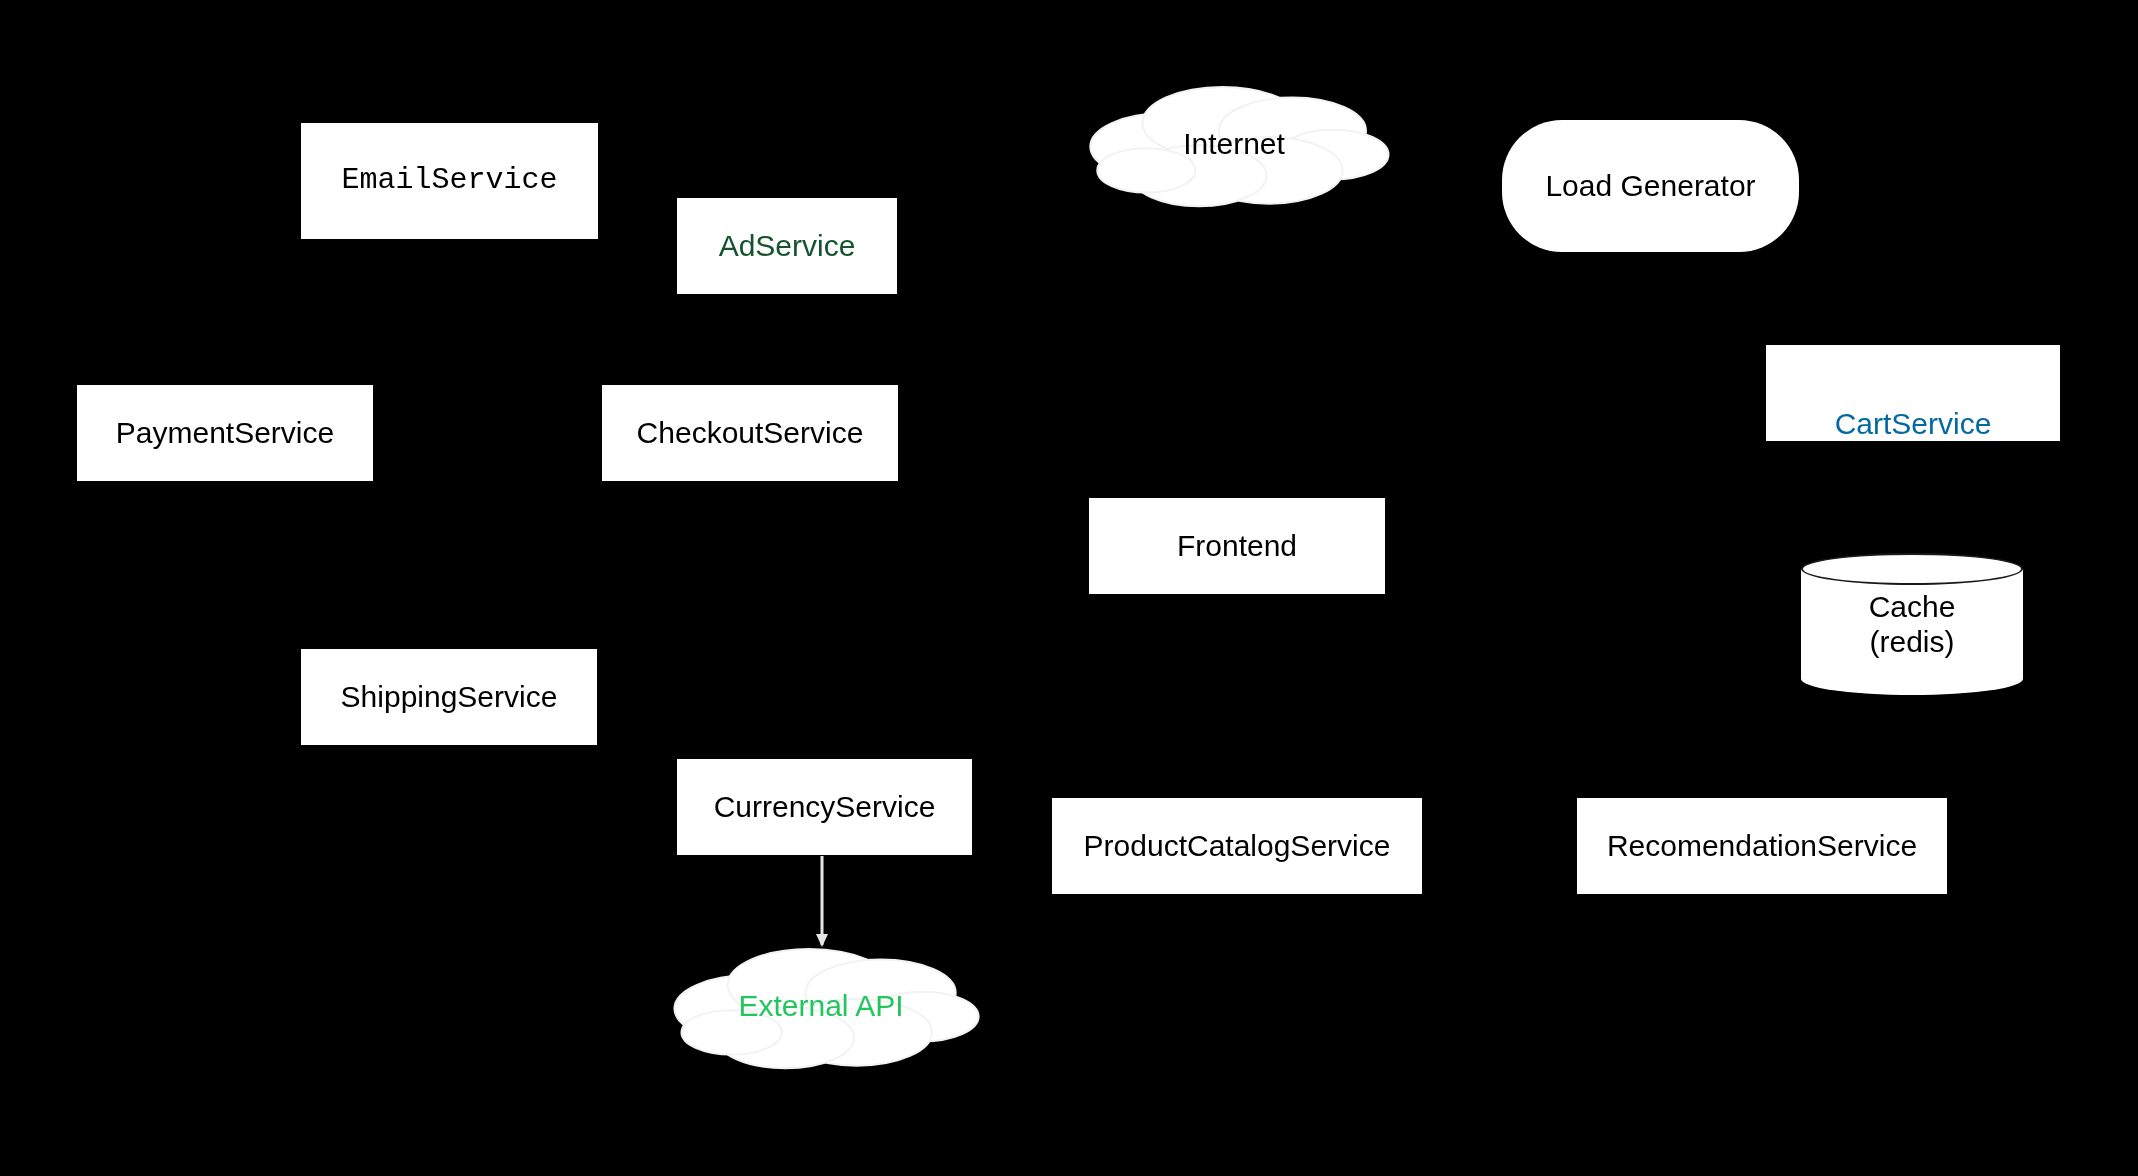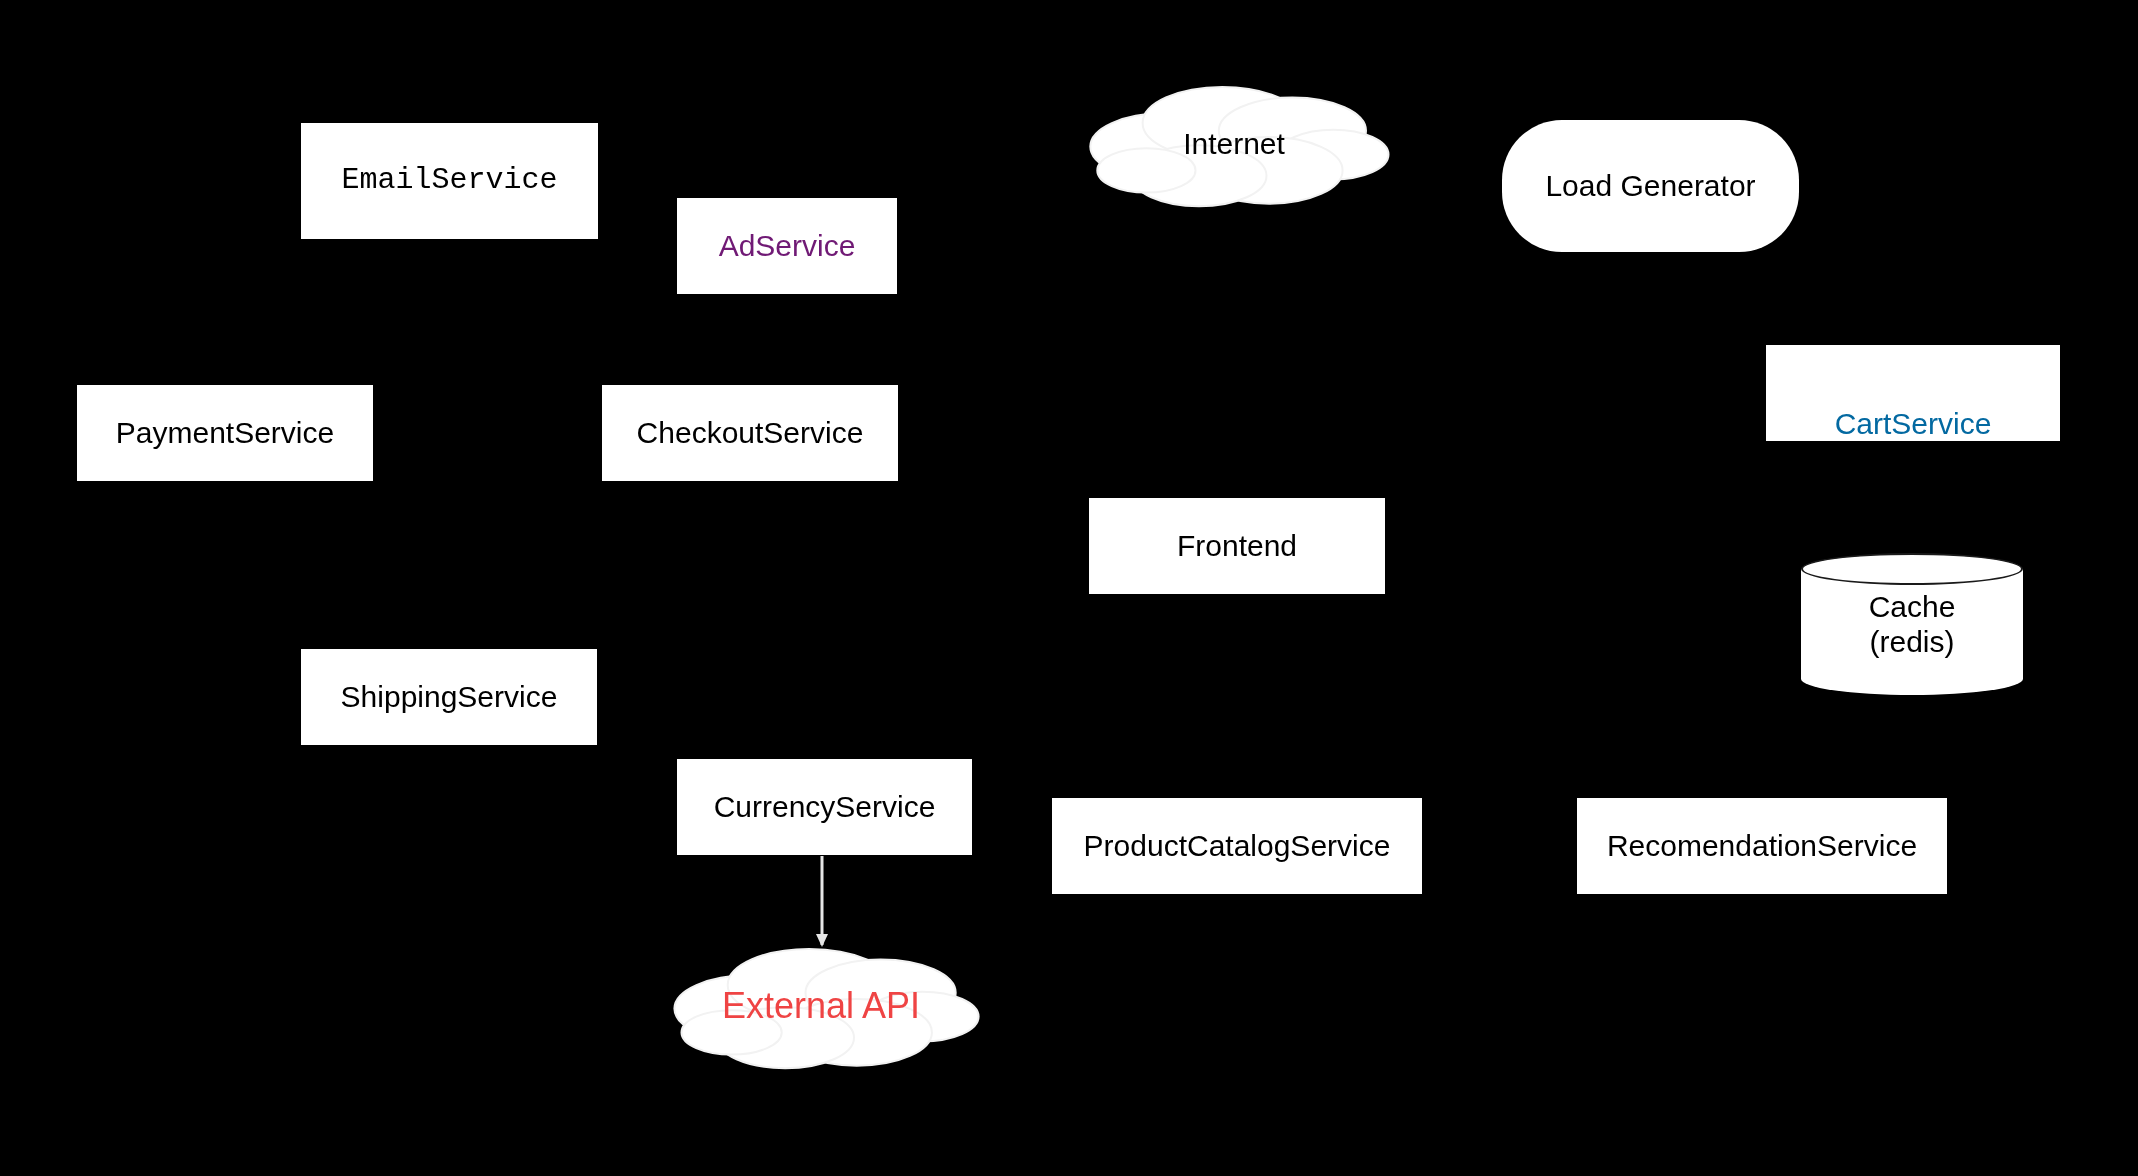--- a/index.html
+++ b/index.html
@@ -104,42 +104,42 @@
         <path d="M0,0 L13,6 L0,12 z" fill="#e6e6e6"></path>
       </marker>
     </defs>
     <g id="edges-group">
         <line x1="822" y1="856" x2="822" y2="945" stroke="#e6e6e6" stroke-width="3" marker-end="url(#arrowTri)"></line>
       </g>
   </svg>
 
   <div id="nodes-group">
       <div class="node shape-rect" style="left: 300px; top: 122px; width: 299px; height: 118px; font-size: 30px; color: rgb(0, 0, 0); background: rgb(255, 255, 255); font-family: Liberation Mono, monospace;"><span>EmailService</span></div>
-      <div class="node shape-rect" style="left: 676px; top: 197px; width: 222px; height: 98px; font-size: 30px; color: #701a75; background: rgb(255, 255, 255);"><span>AdService</span></div>
+      <div class="node shape-rect" style="left: 676px; top: 197px; width: 222px; height: 98px; font-size: 30px; color: #14532d; background: rgb(255, 255, 255);"><span>AdService</span></div>
       <div class="node shape-cloud" style="left: 1088px; top: 78px; width: 292px; height: 132px; font-size: 30px; color: rgb(0, 0, 0);"><svg class="cloud-svg" viewBox="0 0 292 132" preserveAspectRatio="none">
           <ellipse cx="75.9" cy="68.6" rx="73.6" ry="33.3" fill="#ffffff" stroke="#f2f2f2" stroke-width="2"></ellipse>
           <ellipse cx="134.3" cy="44.9" rx="79.7" ry="36.0" fill="#ffffff" stroke="#f2f2f2" stroke-width="2"></ellipse>
           <ellipse cx="204.4" cy="52.8" rx="73.6" ry="33.3" fill="#ffffff" stroke="#f2f2f2" stroke-width="2"></ellipse>
           <ellipse cx="245.3" cy="76.6" rx="55.2" ry="24.9" fill="#ffffff" stroke="#f2f2f2" stroke-width="2"></ellipse>
           <ellipse cx="181.0" cy="92.4" rx="73.6" ry="33.3" fill="#ffffff" stroke="#f2f2f2" stroke-width="2"></ellipse>
           <ellipse cx="111.0" cy="97.7" rx="67.5" ry="30.5" fill="#ffffff" stroke="#f2f2f2" stroke-width="2"></ellipse>
           <ellipse cx="58.4" cy="92.4" rx="49.1" ry="22.2" fill="#ffffff" stroke="#f2f2f2" stroke-width="2"></ellipse>
         </svg><span class="cloud-label">Internet</span></div>
       <div class="node shape-stadium" style="left: 1502px; top: 120px; width: 297px; height: 132px; font-size: 30px; color: rgb(0, 0, 0); background: rgb(255, 255, 255);"><span>Load Generator</span></div>
       <div class="node shape-rect" style="left: 76px; top: 384px; width: 298px; height: 98px; font-size: 30px; color: rgb(0, 0, 0); background: rgb(255, 255, 255);"><span>PaymentService</span></div>
       <div class="node shape-rect" style="left: 601px; top: 384px; width: 298px; height: 98px; font-size: 30px; color: rgb(0, 0, 0); background: rgb(255, 255, 255);"><span>CheckoutService</span></div>
       <div class="node shape-rect" style="left: 1765px; top: 344px; width: 296px; height: 98px; font-size: 30px; color: #0369a1; background: rgb(255, 255, 255); align-items: flex-end;"><span>CartService</span></div>
       <div class="node shape-rect" style="left: 1088px; top: 497px; width: 298px; height: 98px; font-size: 30px; color: rgb(0, 0, 0); background: rgb(255, 255, 255);"><span>Frontend</span></div>
       <div class="node shape-cylinder" style="left: 1801px; top: 553px; width: 222px; height: 142px; font-size: 30px; color: rgb(0, 0, 0);"><div class="cyl-body"></div><div class="cyl-top"></div><span class="cyl-label">Cache
 (redis)</span></div>
       <div class="node shape-rect" style="left: 300px; top: 648px; width: 298px; height: 98px; font-size: 30px; color: rgb(0, 0, 0); background: rgb(255, 255, 255);"><span>ShippingService</span></div>
       <div class="node shape-rect" style="left: 676px; top: 758px; width: 297px; height: 98px; font-size: 30px; color: rgb(0, 0, 0); background: rgb(255, 255, 255);"><span>CurrencyService</span></div>
       <div class="node shape-rect" style="left: 1051px; top: 797px; width: 372px; height: 98px; font-size: 30px; color: rgb(0, 0, 0); background: rgb(255, 255, 255);"><span>ProductCatalogService</span></div>
       <div class="node shape-rect" style="left: 1576px; top: 797px; width: 372px; height: 98px; font-size: 30px; color: rgb(0, 0, 0); background: rgb(255, 255, 255);"><span>RecomendationService</span></div>
-      <div class="node shape-cloud" style="left: 672px; top: 940px; width: 298px; height: 132px; font-size: 36px; color: #ef4444;"><svg class="cloud-svg" viewBox="0 0 298 132" preserveAspectRatio="none">
+      <div class="node shape-cloud" style="left: 672px; top: 940px; width: 298px; height: 132px; font-size: 30px; color: #22c55e;"><svg class="cloud-svg" viewBox="0 0 298 132" preserveAspectRatio="none">
           <ellipse cx="77.5" cy="68.6" rx="75.1" ry="33.3" fill="#ffffff" stroke="#f2f2f2" stroke-width="2"></ellipse>
           <ellipse cx="137.1" cy="44.9" rx="81.4" ry="36.0" fill="#ffffff" stroke="#f2f2f2" stroke-width="2"></ellipse>
           <ellipse cx="208.6" cy="52.8" rx="75.1" ry="33.3" fill="#ffffff" stroke="#f2f2f2" stroke-width="2"></ellipse>
           <ellipse cx="250.3" cy="76.6" rx="56.3" ry="24.9" fill="#ffffff" stroke="#f2f2f2" stroke-width="2"></ellipse>
           <ellipse cx="184.8" cy="92.4" rx="75.1" ry="33.3" fill="#ffffff" stroke="#f2f2f2" stroke-width="2"></ellipse>
           <ellipse cx="113.2" cy="97.7" rx="68.8" ry="30.5" fill="#ffffff" stroke="#f2f2f2" stroke-width="2"></ellipse>
           <ellipse cx="59.6" cy="92.4" rx="50.1" ry="22.2" fill="#ffffff" stroke="#f2f2f2" stroke-width="2"></ellipse>
         </svg><span class="cloud-label">External API</span></div>
     </div>
 </div>

